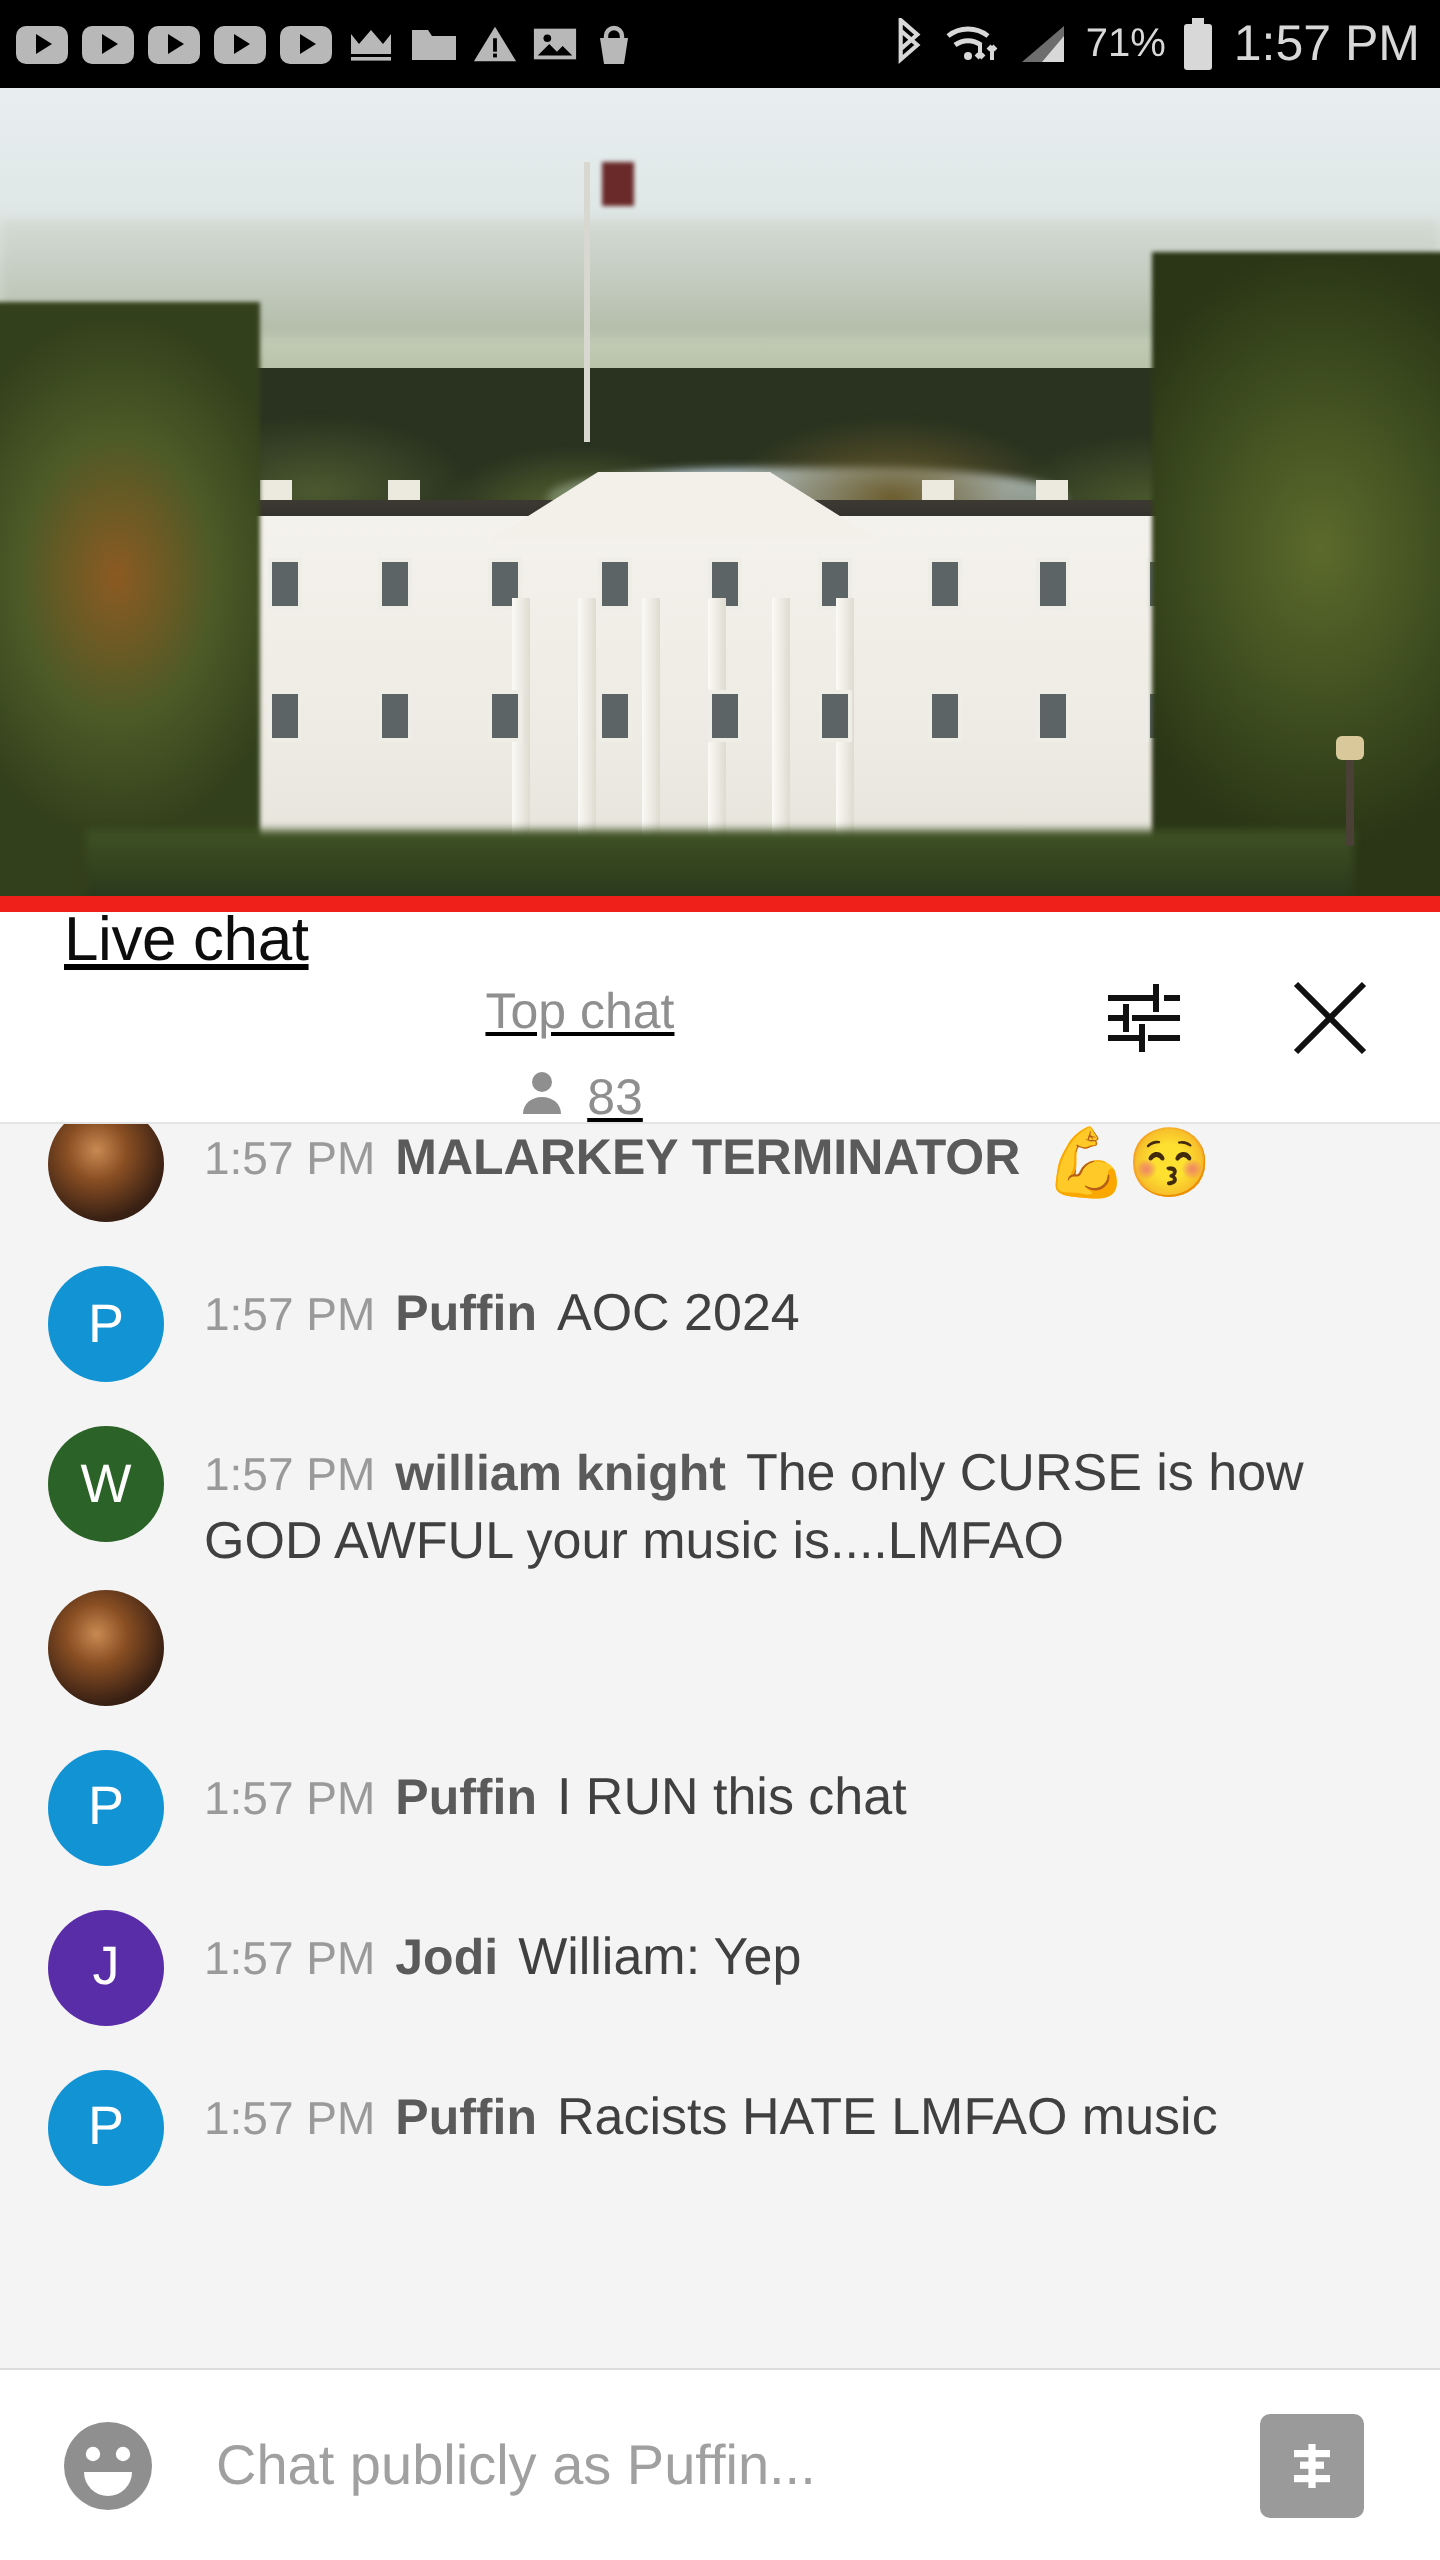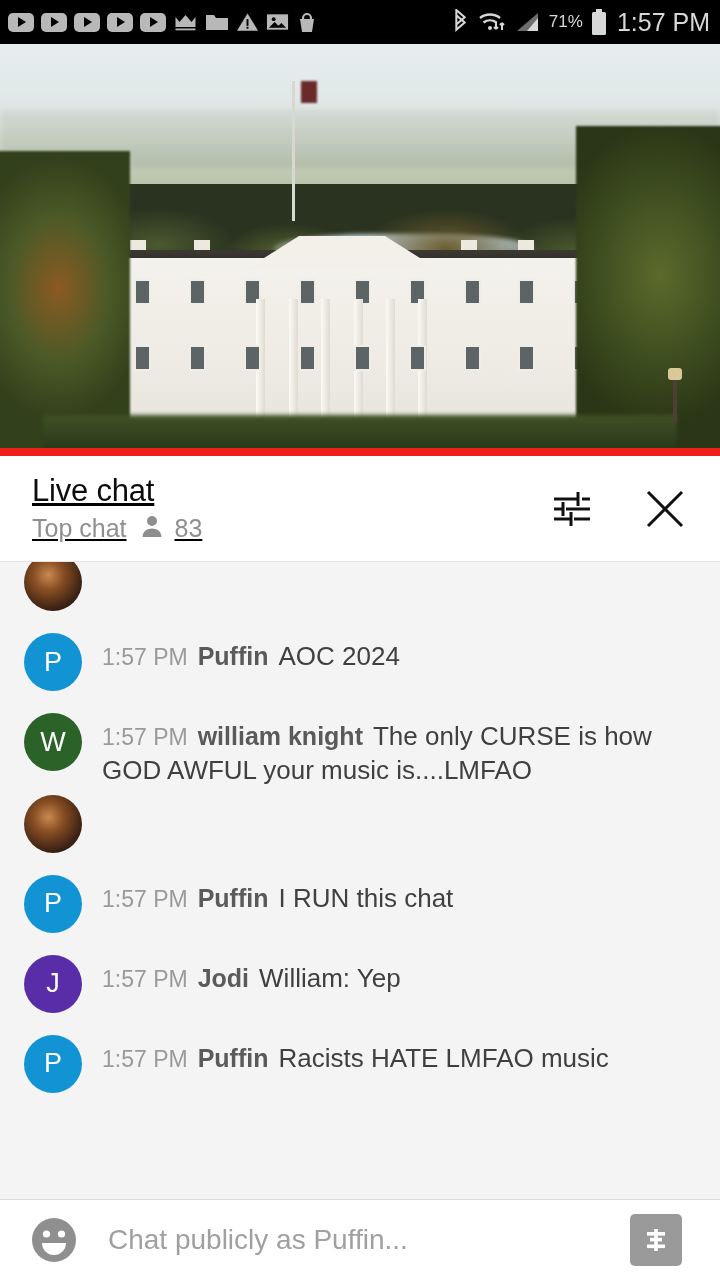--- a/index.html
+++ b/index.html
@@ -22,21 +22,21 @@
   .yt-ic {
     width:26px; height:19px; background:#b8b8b8; border-radius:5px;
     display:flex; align-items:center; justify-content:center;
   }
   .yt-ic::after {
     content:""; width:0; height:0;
     border-left:8px solid #000; border-top:5px solid transparent; border-bottom:5px solid transparent;
     margin-left:2px;
   }
   .sb-glyph { color:#b8b8b8; display:flex; align-items:center; }
-  .sb-pct { font-size:17px; color:#d8d8d8; letter-spacing:0px; }
+  .sb-pct { font-size:20px; color:#d8d8d8; letter-spacing:0px; }
   .sb-time { font-size:25px; color:#d8d8d8; margin-left:2px; }
 
   
   .video { position:relative; width:720px; height:412px; flex:none; overflow:hidden; background:#2a3320; }
   .vid-sky {
     position:absolute; left:0; top:0; width:100%; height:34%;
     background:linear-gradient(to bottom,#e8eef0 0%,#dfe7e6 45%,#cfd8cc 75%,#b9c3a8 100%);
   }
   .vid-farhaze {
     position:absolute; left:0; top:16%; width:100%; height:14%;
@@ -104,21 +104,21 @@
   .progress-track { position:absolute; left:0; bottom:0; width:100%; height:8px; background:#6e1414; }
   .progress-fill { height:100%; width:100%; background:#ef2019; }
 
   
   .chat-header {
     flex:none; height:105px; background:#ffffff;
     display:flex; align-items:center; padding:0 22px 0 32px; position:relative;
   }
   .ch-texts { flex:1;text-decoration:underline; }
   .ch-title { font-size:31px; color:#0d0d0d; line-height:1.12; font-weight:400; letter-spacing:-0.2px; }
-  .ch-sub { display:flex; align-items:center; gap:13px; margin-top:5px; }
+  .ch-sub { display:flex; align-items:center; gap:13px; margin-top:5px;flex-direction:column; }
   .ch-mode { font-size:25px; color:#8f8f8f; }
   .ch-viewers { display:flex; align-items:center; gap:11px; }
   .ch-count { font-size:25px; color:#8f8f8f; }
   .ch-actions { display:flex; align-items:center; gap:46px; padding-right:8px; }
   .icon-btn { display:flex; align-items:center; justify-content:center; cursor:pointer; }
 
   
   .chat-list {
     flex:1; background:#f4f4f4; overflow:hidden;
     border-top:1px solid #e4e4e4;
@@ -136,21 +136,21 @@
       radial-gradient(circle at 42% 38%, #c98a53 0%, #8a4f23 30%, #3a2114 70%, #1c110a 100%);
   }
   .msg-body { padding-left:20px; padding-top:14px; padding-right:4px; line-height:1.30; }
   .m-time { font-size:23px; color:#9a9a9a; }
   .m-author { font-size:25px; color:#5a5a5a; font-weight:bold; margin-left:10px; }
   .m-text { font-size:26px; color:#404040; margin-left:10px; }
   .m-emoji { font-size:34px; margin-left:12px; letter-spacing:-1px; vertical-align:-6px; }
 
   
   .input-bar {
-    flex:none; height:81px; background:#ffffff;
+    flex:none; height:96px; background:#ffffff;
     display:flex; align-items:center; padding:0 38px 0 28px;
     border-top:1px solid #dcdcdc;
   }
   .emoji-btn { flex:none; display:flex; align-items:center; justify-content:center; }
   .chat-input {
     flex:1; border:none; outline:none; background:transparent;
     font-family:"Liberation Sans", sans-serif; font-size:28px; color:#9a9a9a;
     padding-left:28px;
   }
   .chat-input::placeholder { color:#a0a0a0; }
@@ -328,20 +328,21 @@
           <line x1="8" y1="8" x2="42" y2="42" stroke="#111" stroke-width="3"></line>
           <line x1="42" y1="8" x2="8" y2="42" stroke="#111" stroke-width="3"></line>
         </svg>
       </span>
     </div>
   </div>
 
   <div class="chat-list" id="chat-list">
       <div class="msg first">
         <div class="avatar photo"></div>
+        <div class="msg-body"><span class="m-time">1:57 PM</span><span class="m-author">MALARKEY TERMINATOR</span><span class="m-emoji">💪😚</span></div>
       </div>
       <div class="msg">
         <div class="avatar" style="background: rgb(18, 147, 211);">P</div>
         <div class="msg-body"><span class="m-time">1:57 PM</span><span class="m-author">Puffin</span><span class="m-text">AOC 2024</span></div>
       </div>
       <div class="msg">
         <div class="avatar" style="background: rgb(43, 98, 39);">W</div>
         <div class="msg-body"><span class="m-time">1:57 PM</span><span class="m-author">william knight</span><span class="m-text">The only CURSE is how GOD AWFUL your music is....LMFAO</span></div>
       </div>
       <div class="msg">

